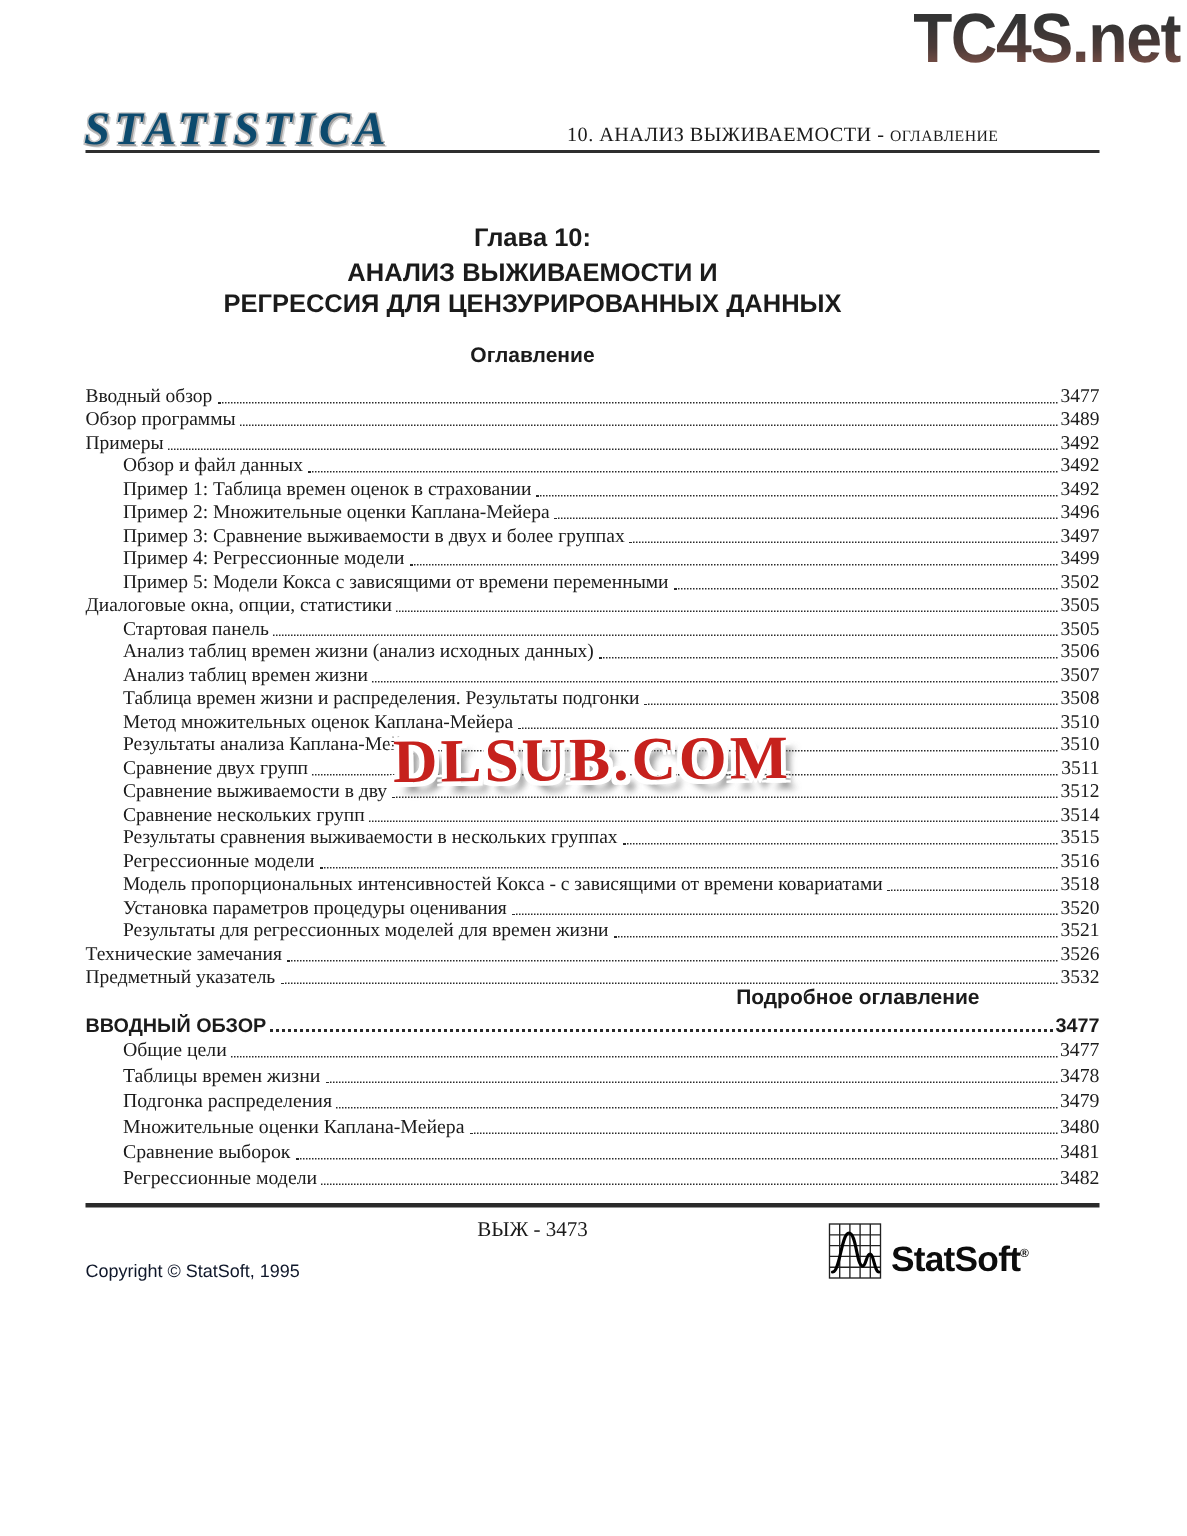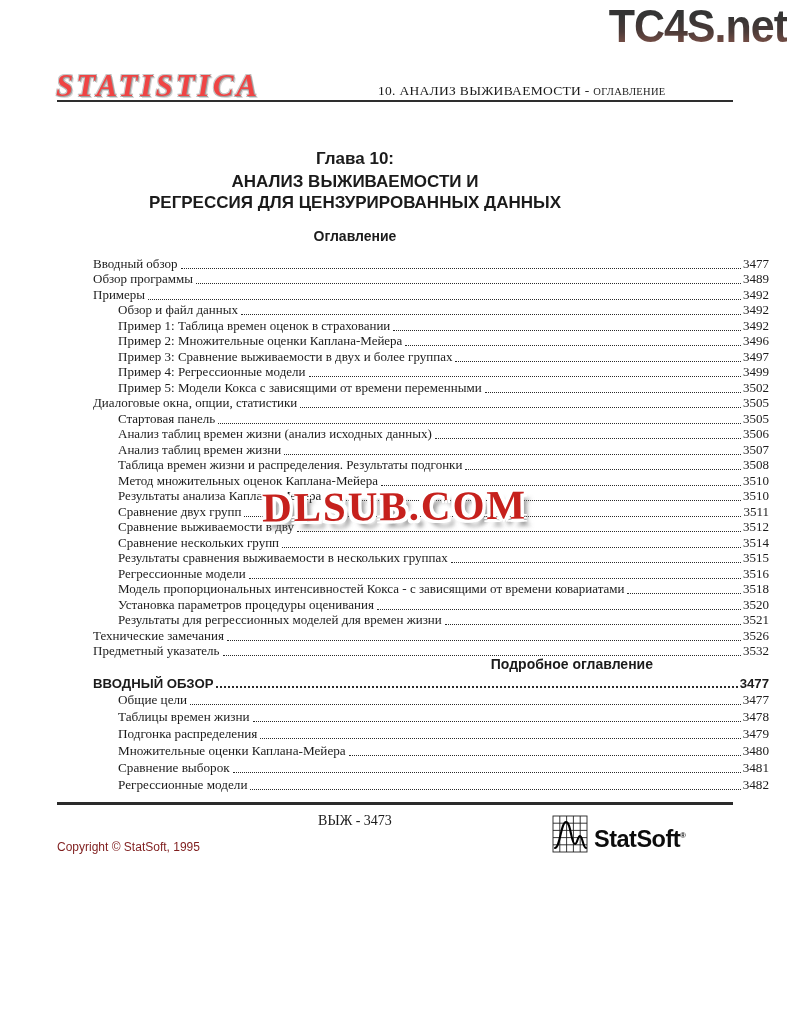--- a/index.html
+++ b/index.html
@@ -34,21 +34,21 @@
     font-family:"Liberation Sans", sans-serif; font-weight:700;
     font-size:33px; letter-spacing:0.5px; color:#c75454;
     -webkit-text-stroke:1.6px #7e1619;
     text-shadow: 0 0 3px #fff, 0 0 3px #fff, 0 0 4px #fff, 2px 3px 3px rgba(0,0,0,.35);
   }
 
   
   .logo {
     position:absolute; left:56px; top:68px;
     font-family:"Liberation Serif", serif; font-style:italic; font-weight:700;
-    font-size:31px; letter-spacing:3px; color:#ef4444;
+    font-size:31px; letter-spacing:3px; color:#0c4a6e;
     text-shadow:
       1px 1px 0 #9e9e9e, -1px -1px 0 #c9c9c9, 1px -1px 0 #bdbdbd,
       -1px 1px 0 #bdbdbd, 2px 2px 0 #d9d9d9;
   }
   .chapter-ref {
     position:absolute; left:378px; top:81px; width:277px;
     white-space:nowrap; font-family:"Liberation Serif", serif;
   }
   .chapter-ref .big { font-size:13.5px; letter-spacing:0.3px; }
   .chapter-ref .small { font-size:10.5px; letter-spacing:0.3px; }
@@ -56,38 +56,38 @@
 
   
   .center-col { position:absolute; left:57px; width:596px; text-align:center;
     font-family:"Liberation Sans", sans-serif; font-weight:700; }
   .chapter-label { top:149px; font-size:17px; }
   .title-lines { top:171px; font-size:17px; line-height:21px; }
   .toc-heading { top:228px; font-size:14px; }
   .detailed-heading { top:656px; font-size:14px;text-align:right; }
 
   
-  .toc { position:absolute; left:57px; width:676px;margin-left:36px; }
+  .toc { position:absolute; left:57px; width:676px; }
   #toc-summary { top:256px; }
   #toc-detailed { top:674px; }
   .toc-row { display:flex; align-items:flex-end; font-size:13px; white-space:nowrap; }
   #toc-summary .toc-row { height:15.5px; }
   #toc-detailed .toc-row { height:17px; font-size:13.2px; }
   .toc-row.lvl1 { padding-left:25px; }
   .toc-row .dots { flex:1 1 auto; border-bottom:1.6px dotted #2a2a2a; margin:0 2px 3px 3px; min-width:8px; }
   .toc-row .pg { flex:0 0 auto; }
   .toc-row.boldrow { font-family:"Liberation Sans", sans-serif; font-weight:700; font-size:13.5px; }
   .toc-row.boldrow .dots { border-bottom-width:2px; }
 
   
   .footer-rule { position:absolute; left:57px; top:802px; width:676px; height:3px; background:#2a2a2a; }
   .page-label { position:absolute; left:57px; width:596px; top:813px; text-align:center;
     font-family:"Liberation Serif", serif; font-size:14px; }
   .copyright { position:absolute; left:57px; top:840px;
-    font-family:"Liberation Sans", sans-serif; font-size:12px; color:#7f1d1d; }
+    font-family:"Liberation Sans", sans-serif; font-size:12px; color:#0f172a; }
   .statsoft { position:absolute; left:513px; top:815px; display:flex; align-items:flex-end;margin-left:39px; }
   .statsoft svg { display:block; }
   .brand { font-family:"Liberation Sans", sans-serif; font-weight:700; font-size:23.5px;
     letter-spacing:-0.5px; color:#0c0c0c; margin-left:5px; line-height:1; padding-bottom:3px; }
   .brand sup { font-size:8px; vertical-align:9px; }
 </style>
 </head>
 <body>
 
 <div class="page">

